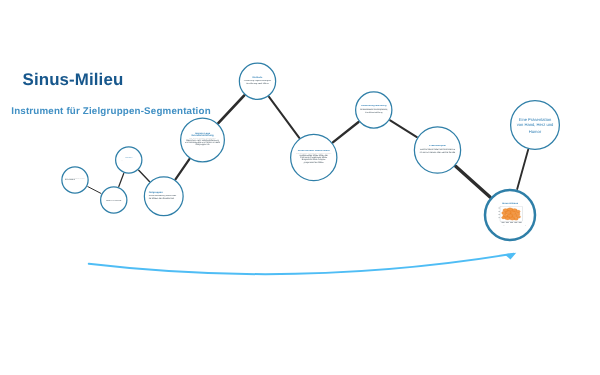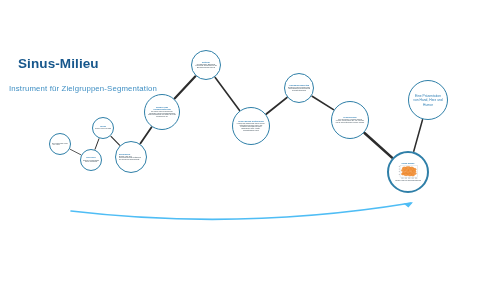--- a/index.html
+++ b/index.html
@@ -33,21 +33,21 @@
     font-family: "Liberation Sans", sans-serif;
     font-weight: bold;
     font-size: 13.5px;
     color: #17578c;
     letter-spacing: 0.1px;
     margin: 0;
     white-space: nowrap;
   }
   #deck-subtitle {
     font-family: "Liberation Sans", sans-serif;
-    font-weight: normal;
+    font-weight: bold;
     font-size: 7.8px;
     color: #4190c4;
     margin: 13px 0 0 -9px;
     letter-spacing: 0.15px;
     white-space: nowrap;
   }
   .node {
     position: absolute;
     border-radius: 50%;
     background: #ffffff;

